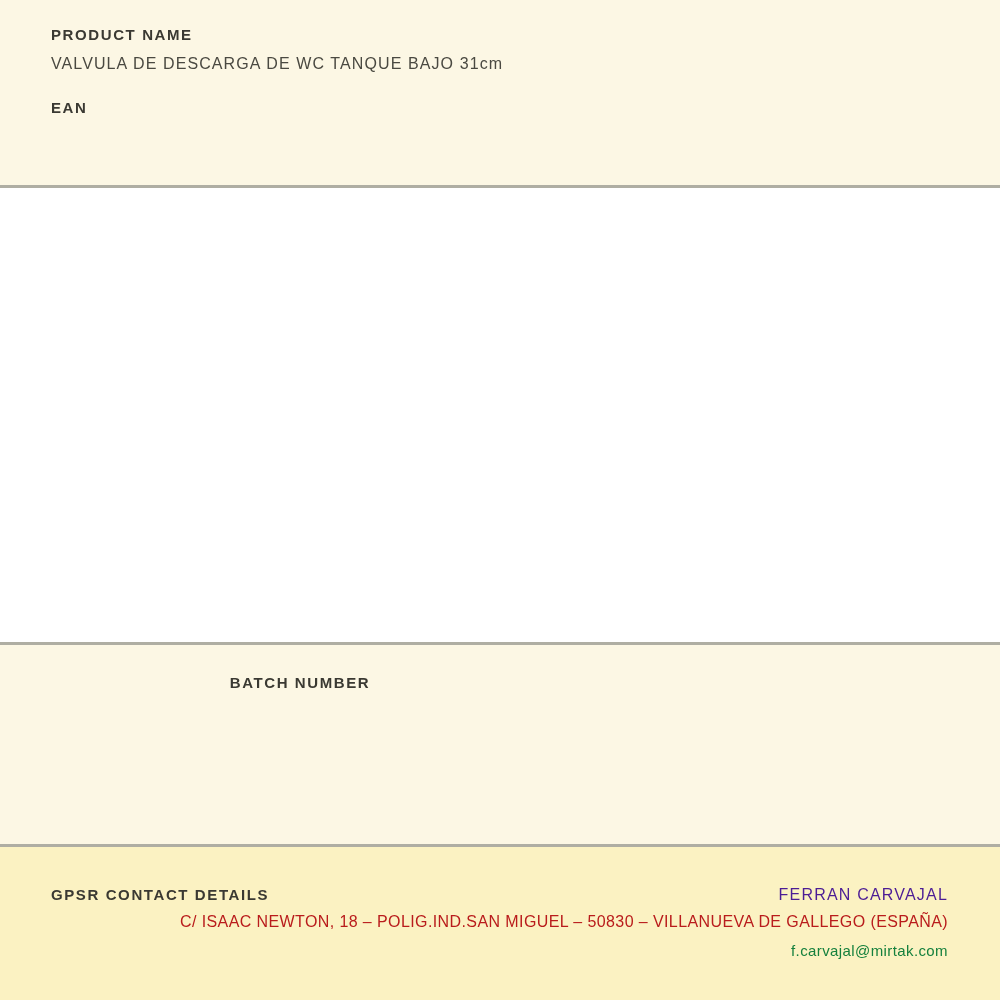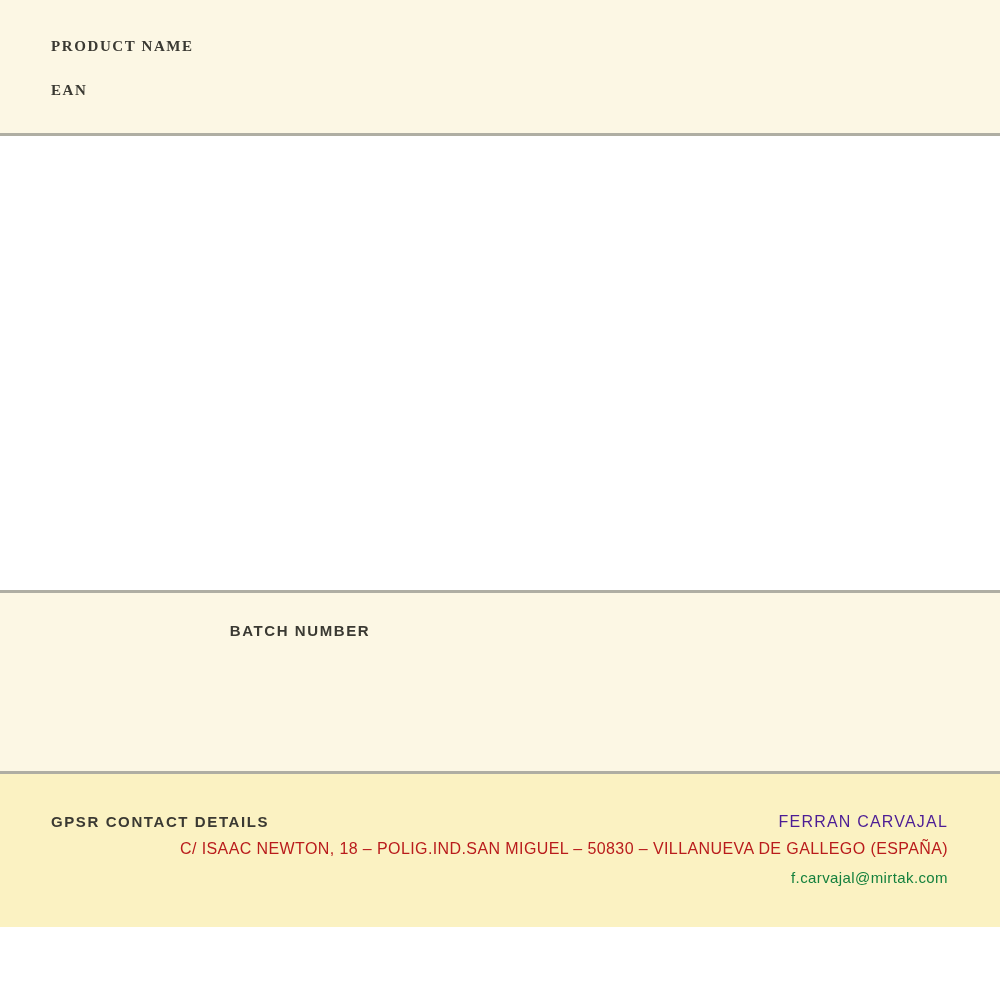--- a/index.html
+++ b/index.html
@@ -12,36 +12,35 @@
     width: 1000px;
     height: 1000px;
     display: flex;
     flex-direction: column;
     background: #ffffff;
     overflow: hidden;
   }
 
   
   .sec-product {
-    height: 133px;
+    height: 185px;
     background: #fcf7e4;
-    padding: 36px 51px 0 51px;
-    font-family: Liberation Serif, serif;
+    padding: 25px 51px 0 51px;
   }
   .divider {
     height: 3px;
     background: #afaea3;
     flex: none;
   }
   .sec-image {
     height: 454px;
     background: #ffffff;
   }
   .sec-details {
-    height: 178px;
+    height: 199px;
     background: #fcf7e4;
     padding-top: 28px;
   }
   .sec-gpsr {
     height: 153px;
     background: #fbf2c2;
     padding: 38px 52px 8px 51px;
   }
 
   
@@ -104,20 +103,21 @@
     line-height: 20px;
   }
 </style>
 </head>
 <body>
 
 <div class="sheet">
 
   <section class="sec-product">
     <div class="label">PRODUCT NAME</div>
+    <div class="value product-name">VALVULA DE DESCARGA DE WC TANQUE BAJO 31cm</div>
     <div class="label ean">EAN</div>
   </section>
 
   <div class="divider"></div>
 
   <section class="sec-image"></section>
 
   <div class="divider"></div>
 
   <section class="sec-details">

